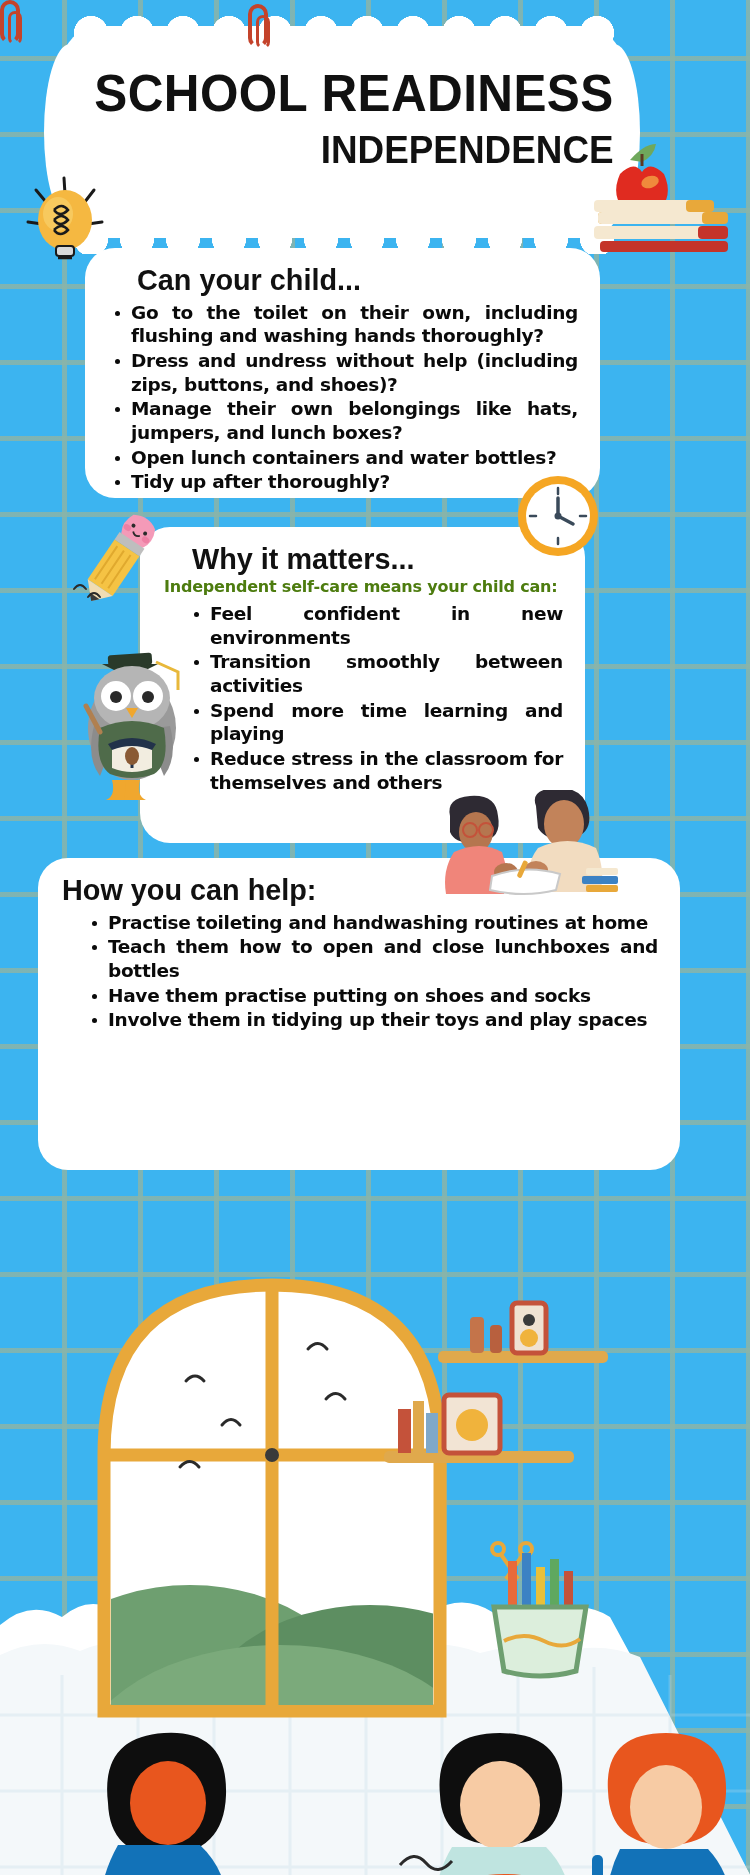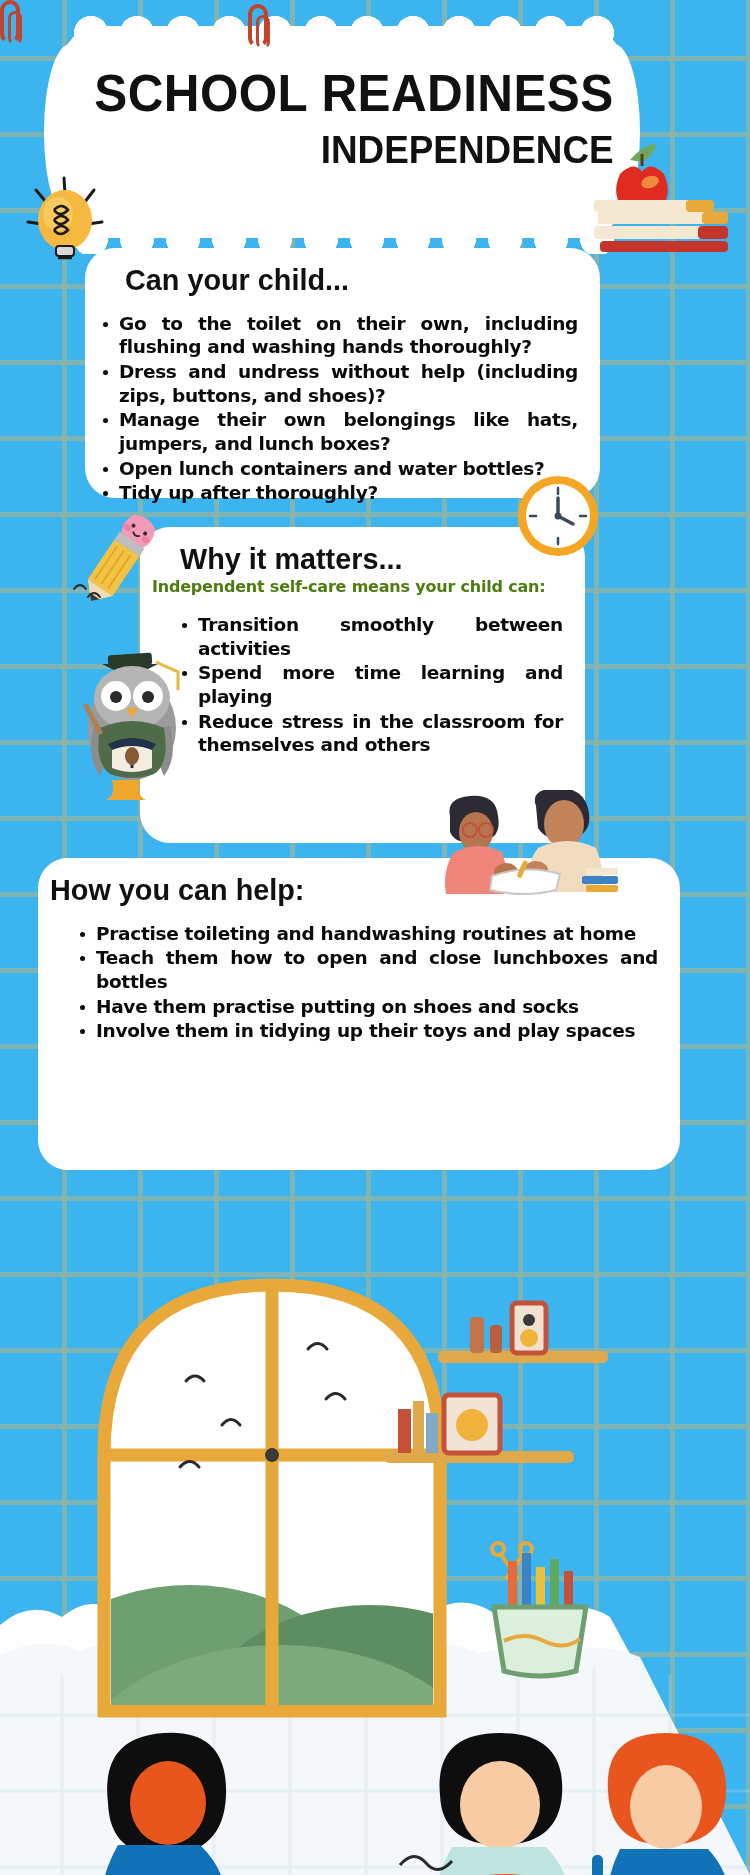--- a/index.html
+++ b/index.html
@@ -109,21 +109,21 @@
   .card {
     position: absolute;
     background: #fff;
     border-radius: 30px;
     z-index: 5;
   }
   .card-1 { left: 85px;  top: 248px;  width: 515px; height: 250px; }
   .card-2 { left: 140px; top: 527px;  width: 445px; height: 316px; }
   .card-3 { left: 38px;  top: 858px;  width: 642px; height: 312px; }
 
-  .card-pad { padding: 16px 22px 10px 12px; }
+  .card-pad { padding: 16px 22px 10px 24px; }
 
   .heading {
     font-family: "Liberation Sans Narrow", "Liberation Sans", sans-serif;
     font-weight: 700;
     font-size: 30px;
     color: #111;
     line-height: 1.05;
     transform: scaleX(0.96);
     transform-origin: left center;
   }
@@ -135,21 +135,21 @@
     font-size: 16px;
     line-height: 1.28;
     color: #4d7c0f;
     text-align: justify;
     letter-spacing: -0.2px;
   }
   .body-text.lead { margin-top: 2px; }
 
   ul.bullets {
     list-style: none;
-    margin-top: 16px;
+    margin-top: 5px;
   }
   ul.bullets li {
     position: relative;
     padding-left: 22px;
     margin-bottom: 1px;
     font-family: "DejaVu Sans", sans-serif;
     font-weight: 700;
     font-size: 18.5px;
     line-height: 1.28;
     color: #0A0A0A;
@@ -459,20 +459,21 @@
       <li>Tidy up after thoroughly?</li>
     </ul>
   </div>
 </div>
 
 <div class="card card-2">
   <div class="card-pad">
     <div class="heading heading-indent">Why it matters...</div>
     <div class="body-text lead">Independent self-care means your child can:</div>
     <ul class="bullets indent">
+      <li>Feel confident in new environments</li>
       <li>Transition smoothly between activities</li>
       <li>Spend more time learning and playing</li>
       <li>Reduce stress in the classroom for themselves and others</li>
     </ul>
   </div>
 </div>
 
 <div class="card card-3">
   <div class="card-pad">
     <div class="heading">How you can help:</div>

